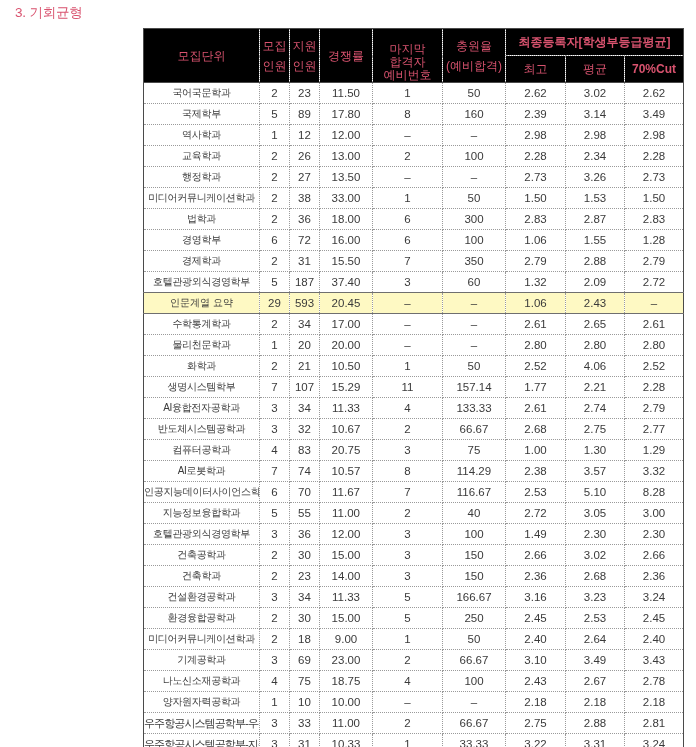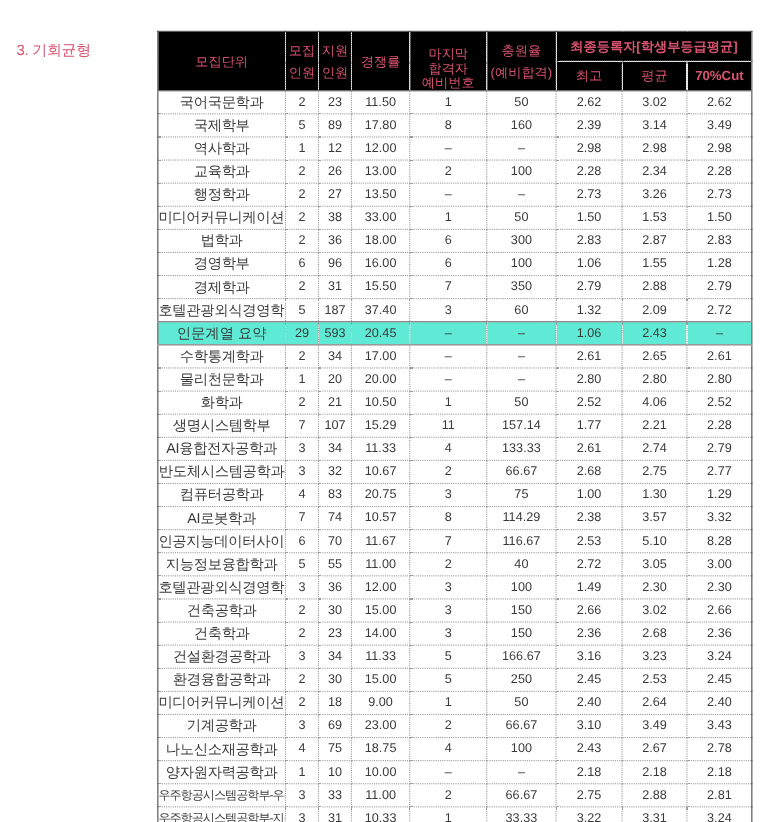--- a/index.html
+++ b/index.html
@@ -16,21 +16,20 @@
   }
 
   #page-title {
     position: absolute;
     left: 15px;
     top: 4px;
     font-size: 13.5px;
     color: #d9536f;
     letter-spacing: -0.2px;
     white-space: nowrap;
-    margin-top: 33px;
   }
 
   #table-wrap {
     position: absolute;
     left: 143px;
     top: 28px;
     width: 540px;
   }
 
   table.data-table {
@@ -73,27 +72,27 @@
   thead tr.hdr-bottom th { border-bottom: 1.5px solid #4a4a4a; }
   thead th.spans-both { border-bottom: 1.5px solid #4a4a4a; }
 
   tbody td { color: #3a3a3a; font-size: 11.5px; }
   tbody td.last-col { border-right: none; }
   tbody tr:last-child td { border-bottom: none; }
 
   td.unit-name {
     text-align: left;
     padding-left: 7px;
-    font-size: 13px;
+    font-size: 10px;
     letter-spacing: -0.3px;
   }
   td.unit-name.tight { letter-spacing: -0.9px; font-size: 11px; }
 
   tr.summary-row td {
-    background: #5eead4;
+    background: #fef9c3;
   }
   tr.summary-row td.unit-name {
     text-align: center;
     padding-left: 0;
     letter-spacing: 0px;
   }
   tr.summary-row td,
   tr.summary-row td.unit-name {
     border-top: 1px solid #6f6f6f;
     border-bottom: 1px solid #6f6f6f;
@@ -223,21 +222,21 @@
           <td>18.00</td>
           <td>6</td>
           <td>300</td>
           <td>2.83</td>
           <td>2.87</td>
           <td class="last-col">2.83</td>
         </tr>
         <tr>
           <td class="unit-name">경영학부</td>
           <td>6</td>
-          <td>96</td>
+          <td>72</td>
           <td>16.00</td>
           <td>6</td>
           <td>100</td>
           <td>1.06</td>
           <td>1.55</td>
           <td class="last-col">1.28</td>
         </tr>
         <tr>
           <td class="unit-name">경제학과</td>
           <td>2</td>

